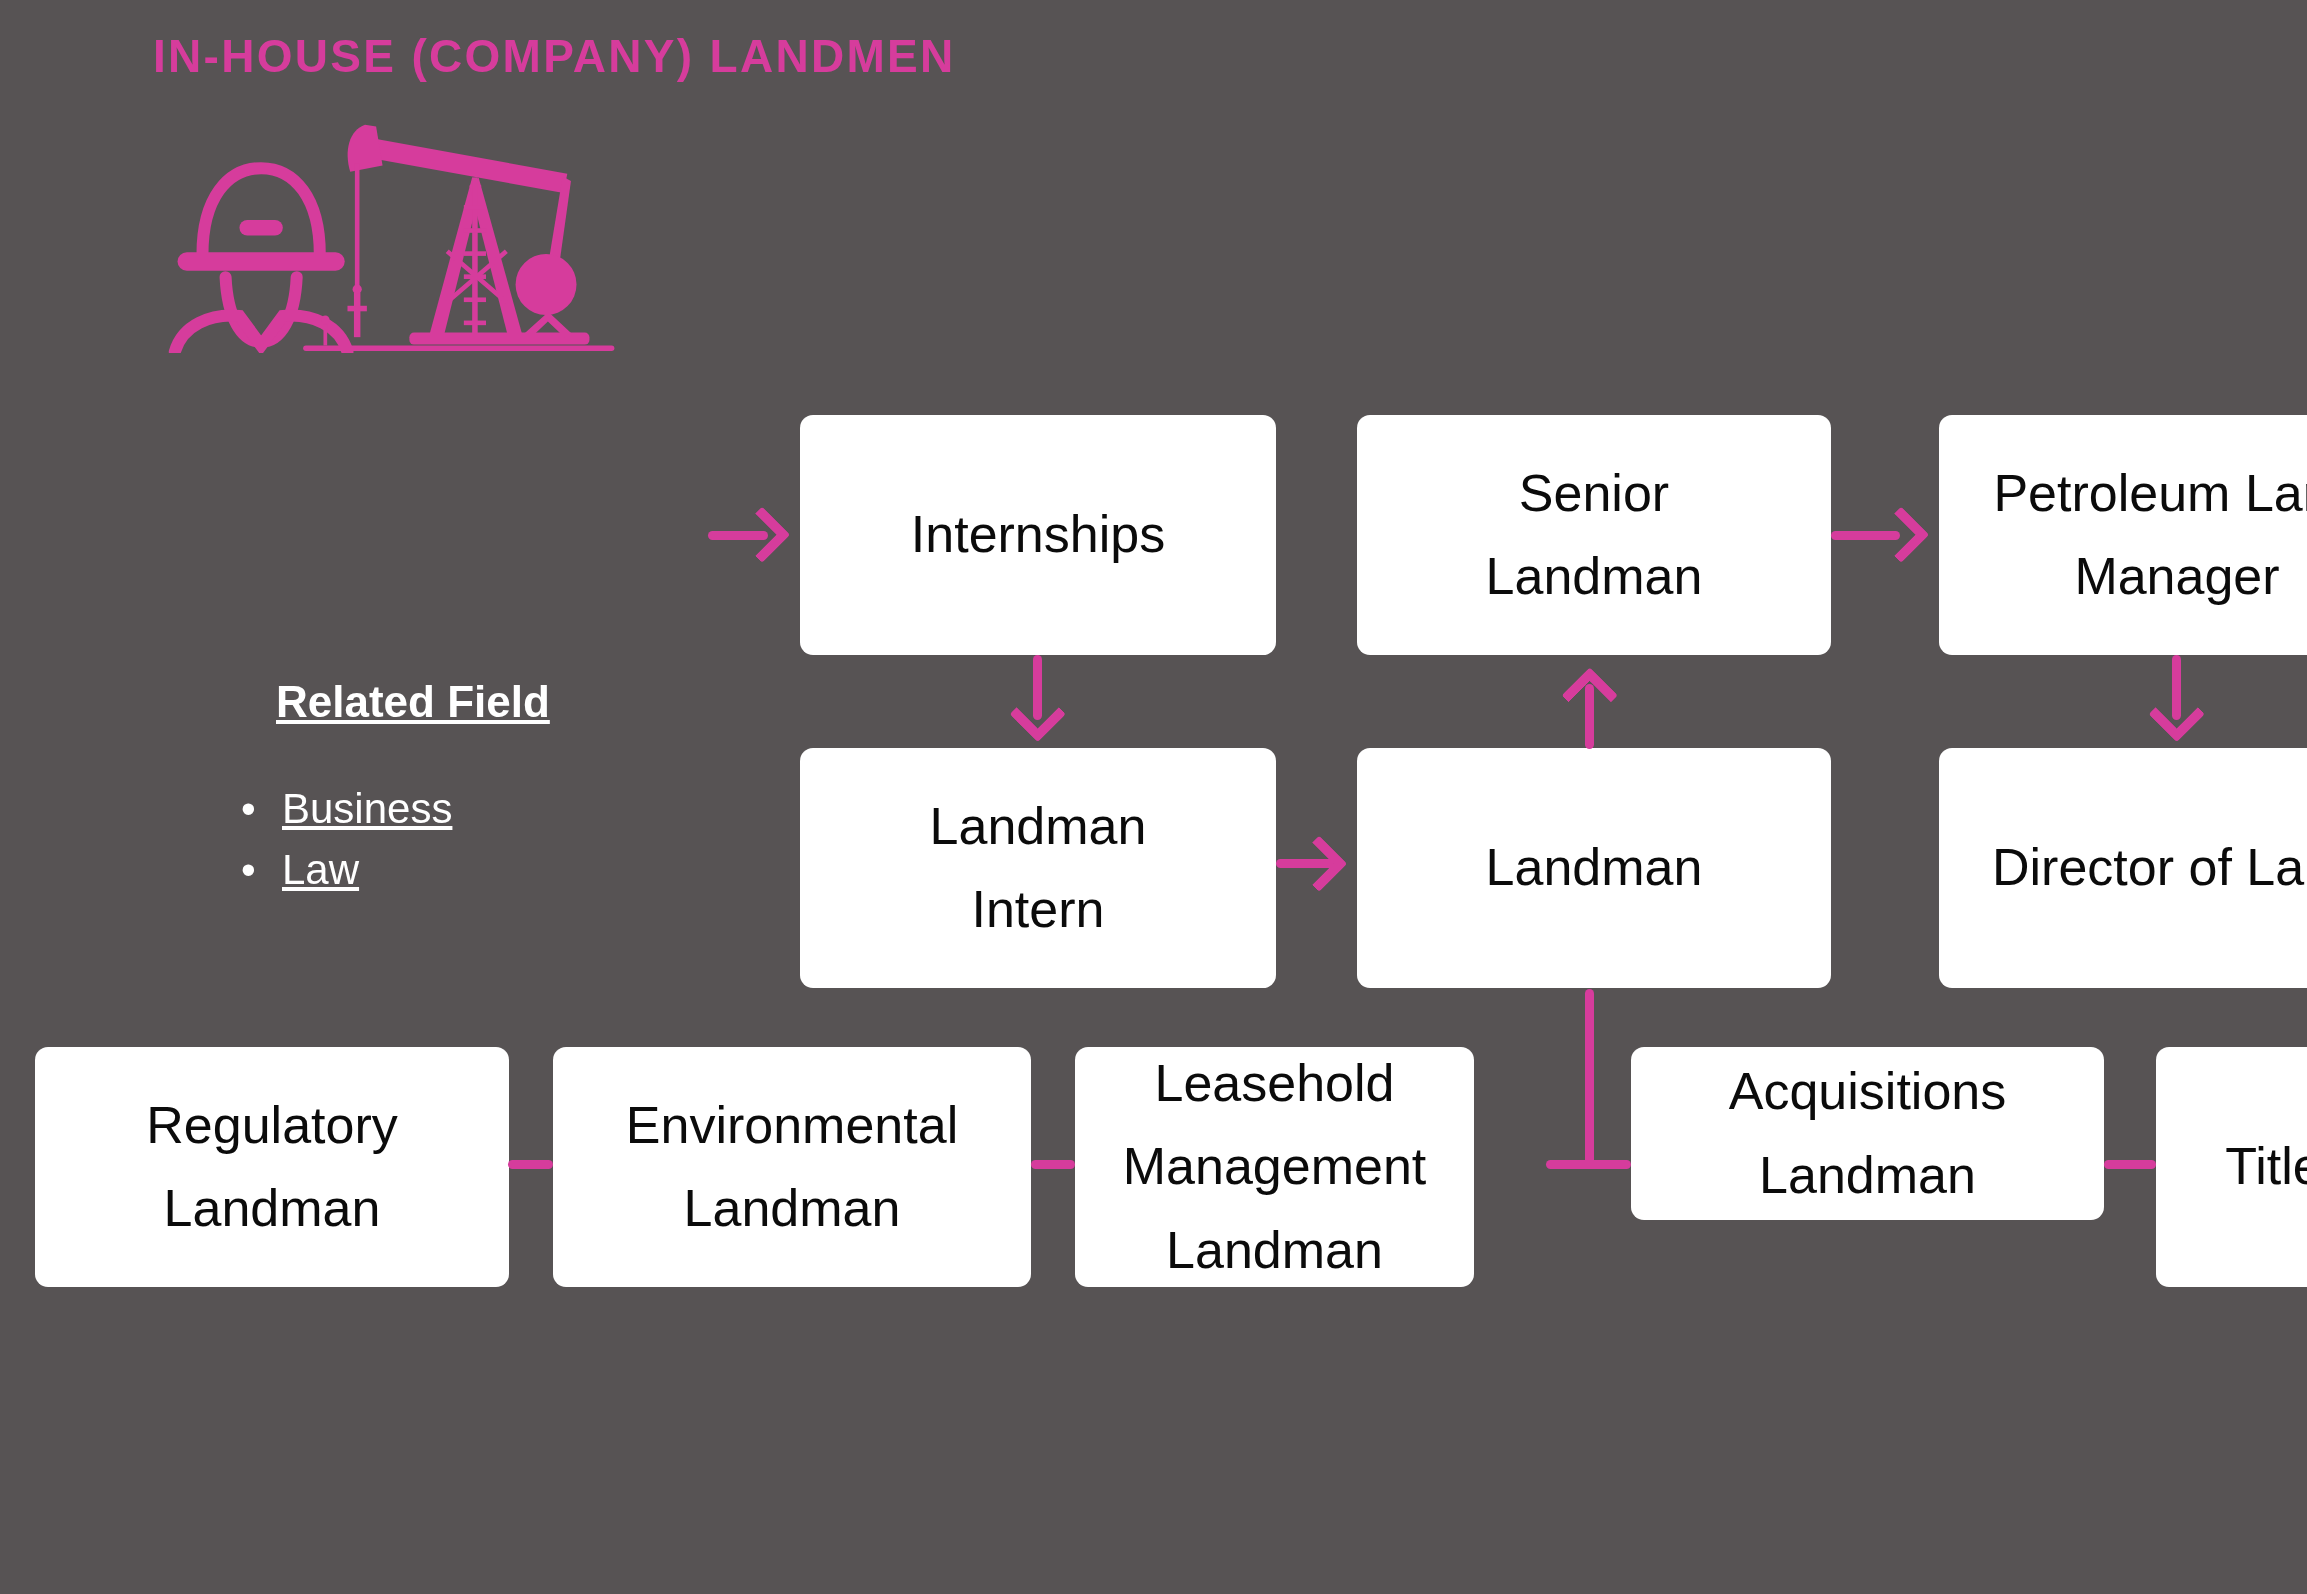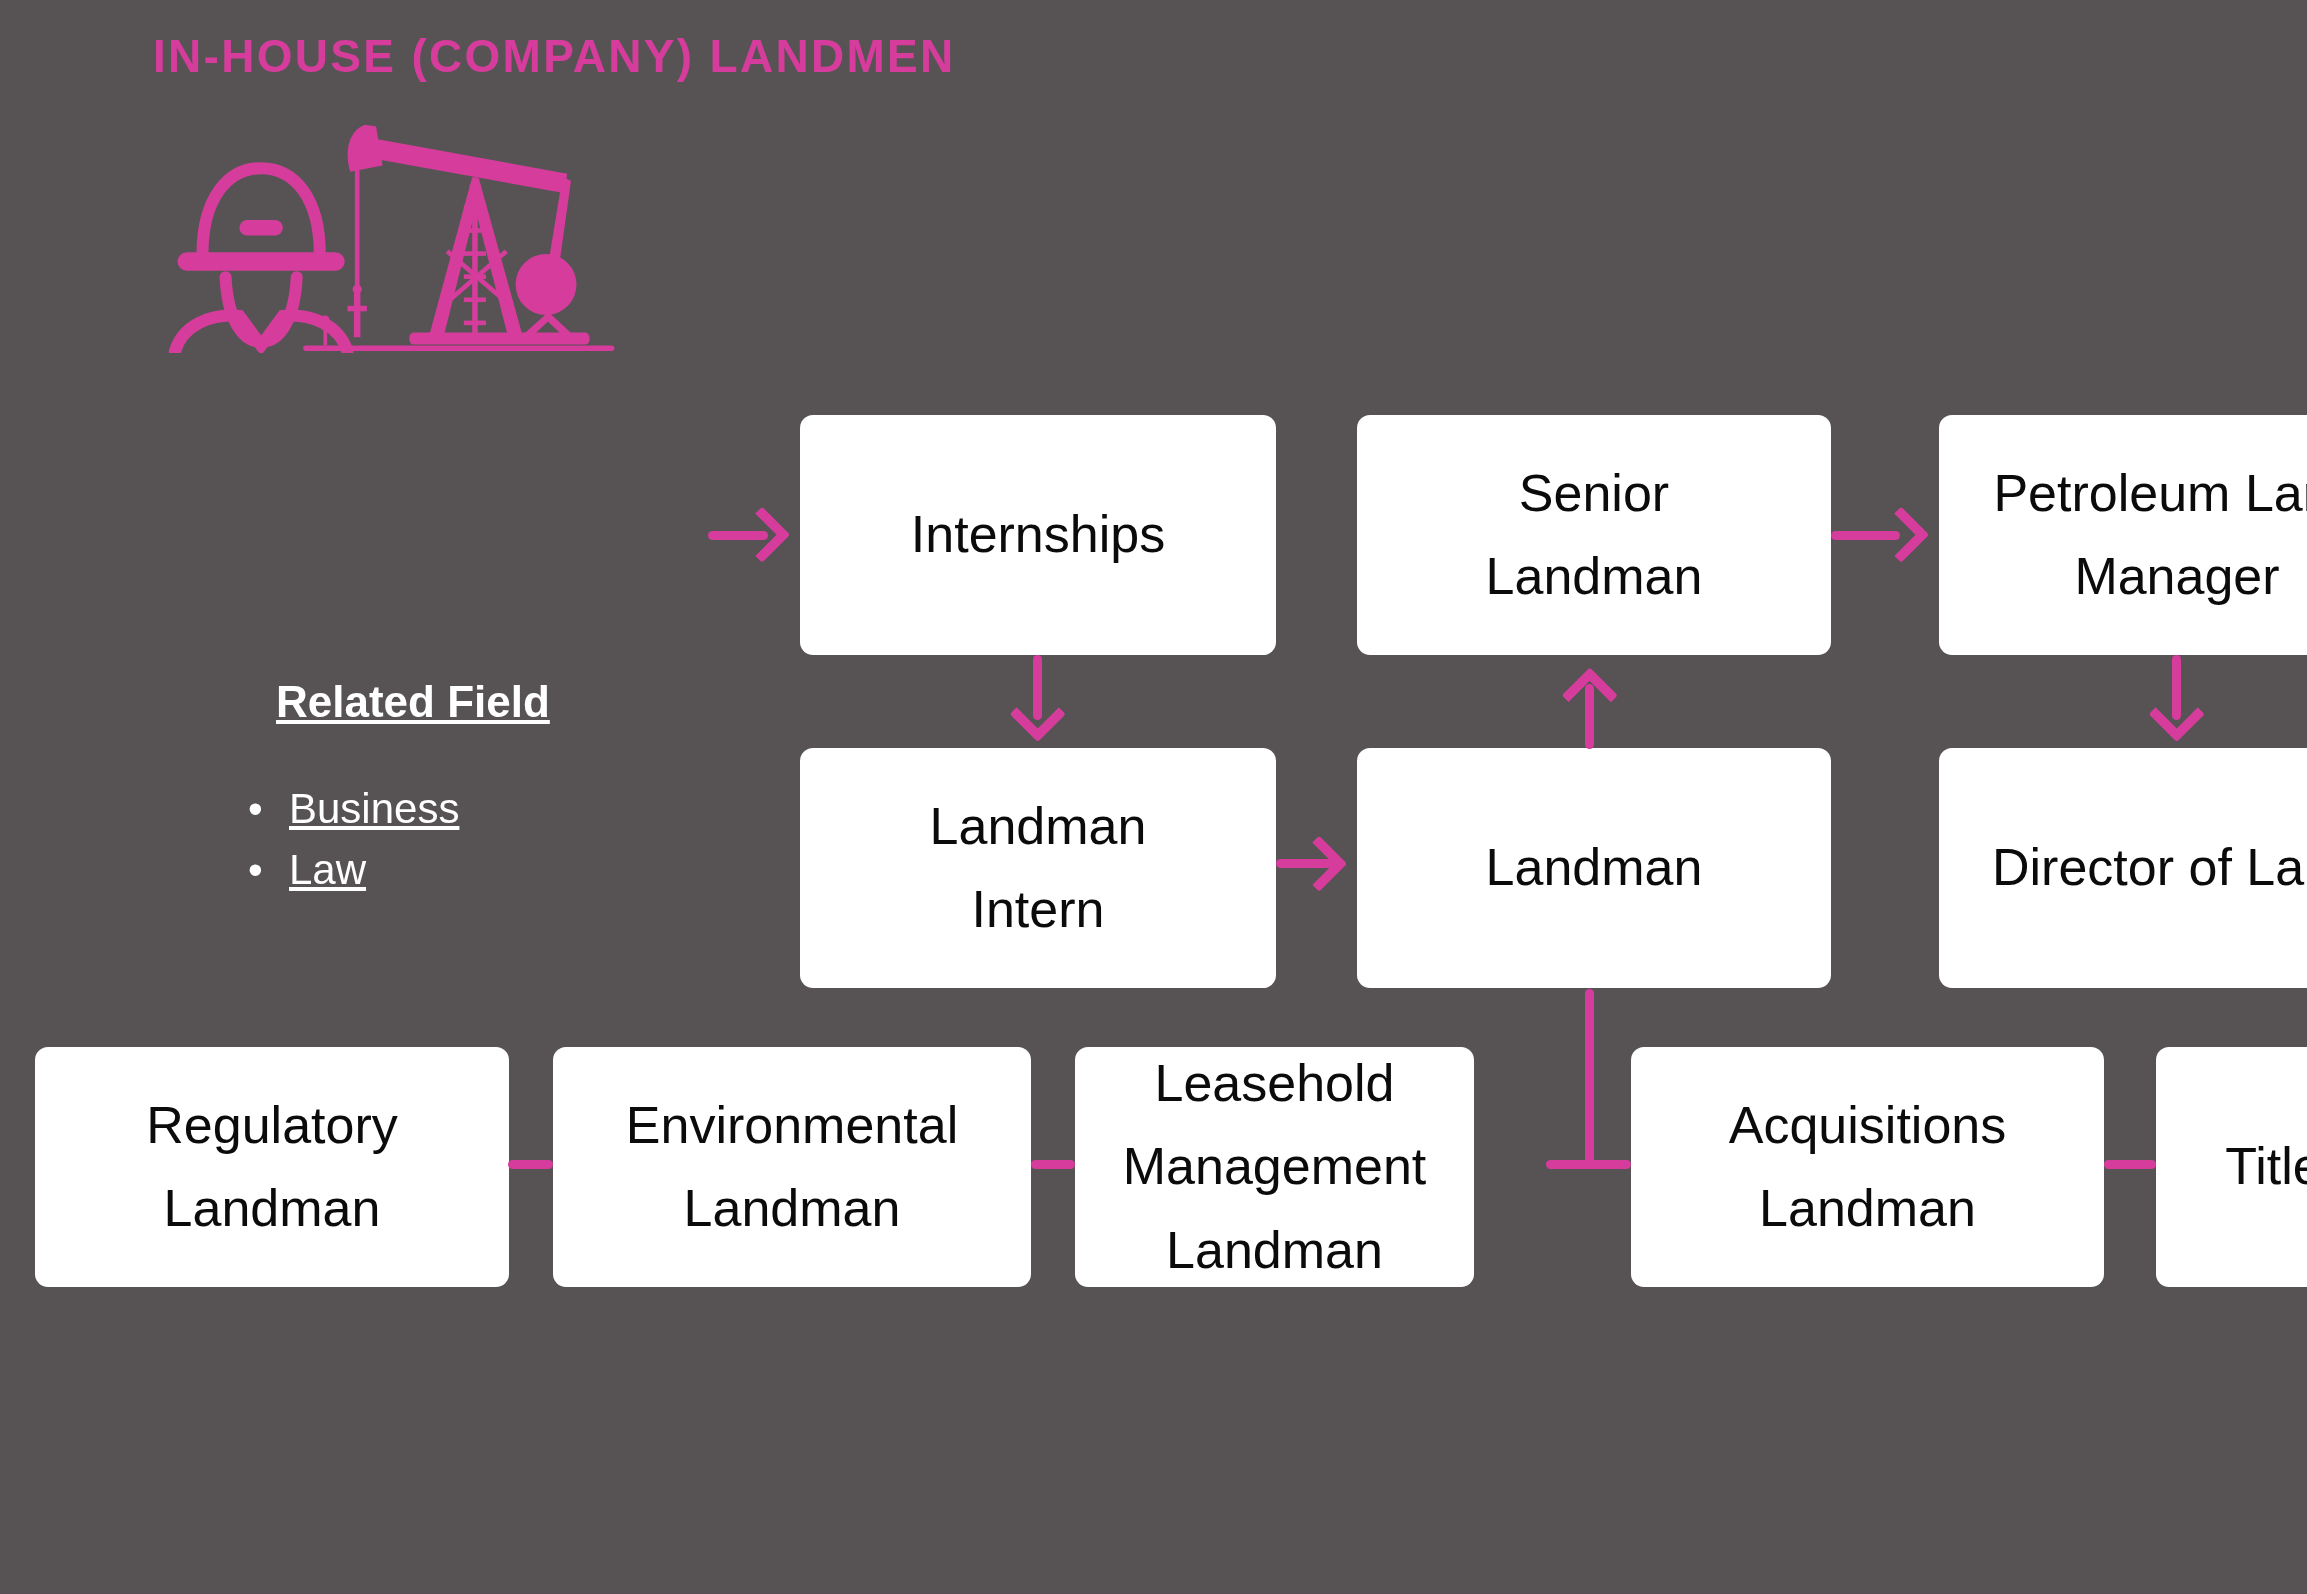--- a/index.html
+++ b/index.html
@@ -35,21 +35,21 @@
     position:absolute; width:29.5px; height:29.5px;
     border-right:10px solid #d63c9c; border-bottom:10px solid #d63c9c;
     border-radius:3.7px;
   }
   .chev.right { transform:rotate(-45deg); }
   .chev.down  { transform:rotate(45deg); }
   .chev.up    { transform:rotate(-135deg); }
   
   .sideblock { position:absolute; color:#ffffff;text-decoration:underline; }
   .sideblock h3 { margin:0; font-size:44px; font-weight:700; color:#ffffff; }
-  .sideblock ul { list-style:none; margin:8px; padding:0; font-size:42px; line-height:1.45; }
+  .sideblock ul { list-style:none; margin:1px; padding:0; font-size:42px; line-height:1.45; }
   .sideblock li { padding-left:41px; }
   .sideblock li::before { content:"\2022"; display:inline-block; width:41px; margin-left:-41px; }
   .related-block { left:240px; top:677px; width:549px; }
   .related-block h3 { margin-left:36px; }
   .related-block ul { margin-top:52px; }
 </style>
 </head>
 <body>
 
 <div class="canvas">
@@ -122,21 +122,21 @@
     </div>
   <div class="node" style="left:553px;top:1047px;width:478px;height:240px">
       <span>Environmental
 Landman</span>
     </div>
   <div class="node" style="left:1075px;top:1047px;width:399px;height:240px">
       <span>Leasehold
 Management
 Landman</span>
     </div>
-  <div class="node" style="left:1631px;top:1047px;width:473px;height:240px">
+  <div class="node" style="left:1631px;top:1047px;width:473px;height:173px">
       <span>Acquisitions
 Landman</span>
     </div>
   <div class="node" style="left:2156px;top:1047px;width:469px;height:240px">
       <span>Title Examiner</span>
     </div>
 
   <div class="line" style="left:708px;top:531px;width:60px;height:9.2px"></div>
   <div class="chev right" style="left:742px;top:515px"></div>
 

